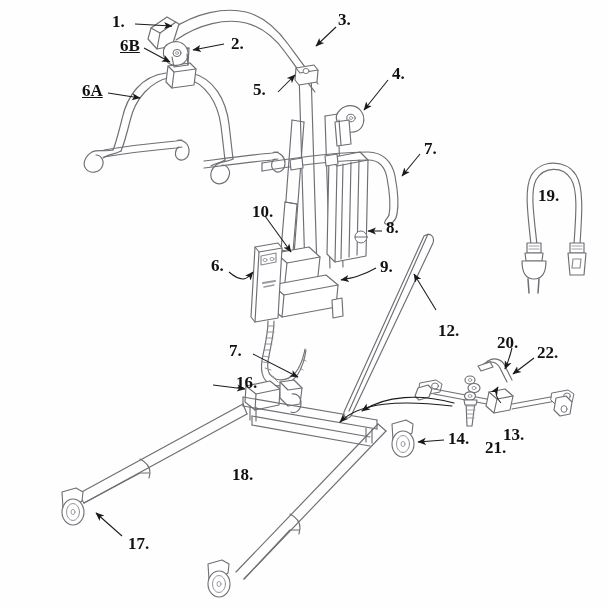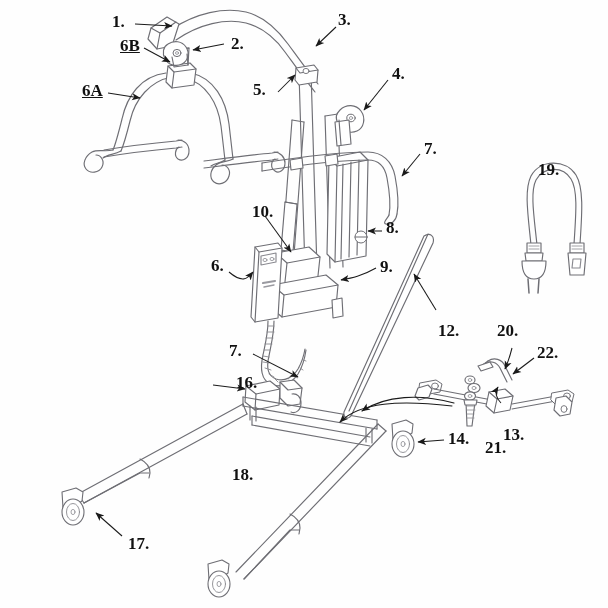--- a/index.html
+++ b/index.html
@@ -370,18 +370,18 @@
   <div class="callout" style="left:380px; top:258px;">9.</div>
   <div class="callout" style="left:252px; top:203px;">10.</div>
   <div class="callout" style="left:211px; top:257px;">6.</div>
   <div class="callout" style="left:438px; top:299px;margin-top:23px;">12.</div>
   <div class="callout" style="left:503px; top:402px;margin-top:24px;">13.</div>
   <div class="callout" style="left:448px; top:430px;">14.</div>
   <div class="callout" style="left:229px; top:342px;">7.</div>
   <div class="callout" style="left:188px; top:374px;margin-left:48px;">16.</div>
   <div class="callout" style="left:128px; top:535px;">17.</div>
   <div class="callout" style="left:232px; top:466px;">18.</div>
-  <div class="callout" style="left:538px; top:161px;">19.</div>
-  <div class="callout" style="left:497px; top:322px;">20.</div>
+  <div class="callout" style="left:538px; top:187px;">19.</div>
+  <div class="callout" style="left:497px; top:334px;">20.</div>
   <div class="callout" style="left:485px; top:439px;">21.</div>
   <div class="callout" style="left:537px; top:344px;">22.</div>
 
 </div>
 
 </body></html>

